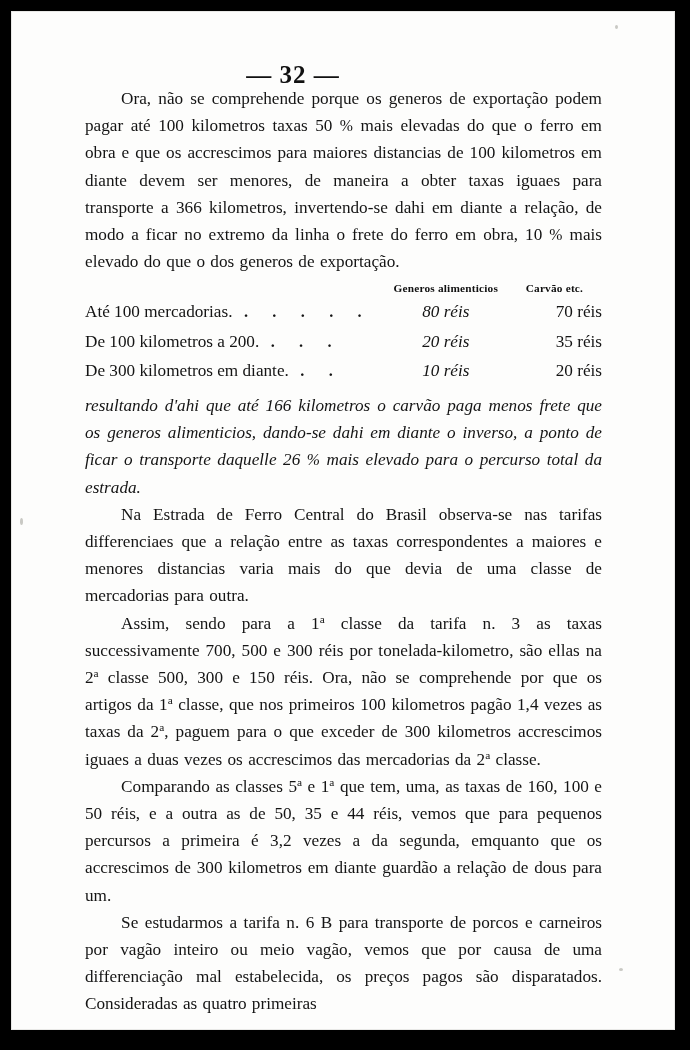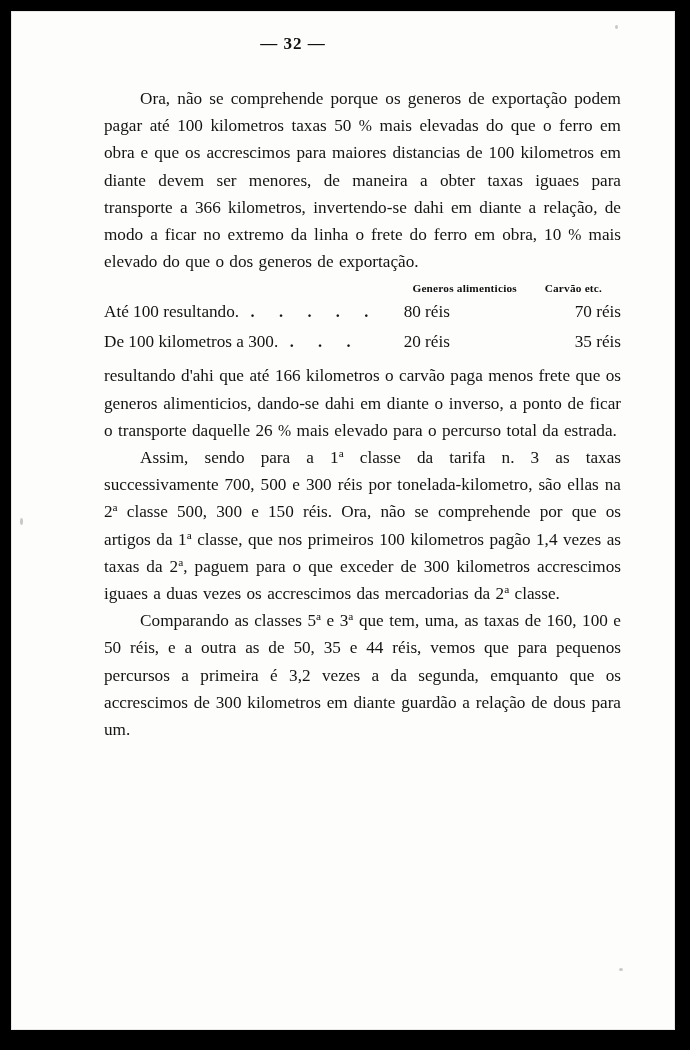--- a/index.html
+++ b/index.html
@@ -35,49 +35,49 @@
   
   .speck {
     position: absolute;
     background: #c9c9c4;
     border-radius: 50%;
   }
 
   #page-number {
     position: absolute;
     left: 0;
-    top: 23px;
+    top: 50px;
     width: 564px;
     text-align: center;
-    font-size: 17px;
+    font-size: 25px;
     font-weight: bold;
     letter-spacing: 1px;
     color: #111;
   }
 
   #text-column {
     position: absolute;
     left: 74px;
     top: 74px;
     width: 517px;
     color: #141414;
-    margin-left: 19px;
   }
 
   p.para {
     margin: 0;
     font-size: 17.2px;
     line-height: 27.2px;
     text-align: justify;
     text-indent: 2.1em;
     word-spacing: 0.06em;
     -webkit-font-smoothing: none;
   }
   p.para.cont {
     text-indent: 0;
+    font-style: italic;
   }
 
   sup.ord {
     font-size: 0.66em;
     vertical-align: 0.52em;
     line-height: 0;
   }
 
   .pct {
     font-size: 0.92em;
@@ -113,21 +113,23 @@
     white-space: nowrap;
   }
   td.row-label .leader {
     letter-spacing: 0.62em;
     padding-left: 0.7em;
     font-weight: bold;
     font-size: 0.95em;
   }
   td.col-food {
     width: 123px;
+    text-align: center;
     white-space: nowrap;
+    font-style: italic;
   }
   td.col-coal {
     width: 96px;
     text-align: right;
     white-space: nowrap;
   }
 </style>
 </head>
 <body>
 
@@ -151,44 +153,57 @@
         <thead>
           <tr>
             <th class="blank-head"></th>
             <th>Generos alimenticios</th>
             <th>Carvão etc.</th>
           </tr>
         </thead>
         <tbody>
           <tr>
             <td class="row-label">
-              <span>Até 100 resultando.</span><span class="leader">. . . . .</span>
+              <span>Até 100 mercadorias.</span><span class="leader">. . . . .</span>
             </td>
             <td class="col-food">80 réis</td>
             <td class="col-coal">70 réis</td>
           </tr>
           <tr>
             <td class="row-label">
-              <span>De  100 kilometros a 300.</span><span class="leader">. . .</span>
+              <span>De  100 kilometros a 200.</span><span class="leader">. . .</span>
             </td>
             <td class="col-food">20 réis</td>
             <td class="col-coal">35 réis</td>
           </tr>
+          <tr>
+            <td class="row-label">
+              <span>De 300 kilometros em diante.</span><span class="leader">. .</span>
+            </td>
+            <td class="col-food">10 réis</td>
+            <td class="col-coal">20 réis</td>
+          </tr>
         </tbody>
       </table>
 
       <p class="para cont">
         <span>resultando d'ahi que até 166 kilometros o carvão paga menos frete que os generos alimenticios, dando-se dahi em diante o inverso, a ponto de ficar o transporte daquelle 26 </span><span class="pct">%</span><span> mais elevado para o percurso total da estrada.</span>
       </p>
 
+      <p class="para">
+        <span>Na Estrada de Ferro Central do Brasil observa-se nas tarifas differenciaes que a relação entre as taxas correspondentes a maiores e menores distancias varia mais do que devia de uma classe de mercadorias para outra.</span>
+      </p>
 
       <p class="para">
         <span>Assim, sendo para a 1</span><sup class="ord">a</sup><span> classe da tarifa n. 3 as taxas successivamente 700, 500 e 300 réis por tonelada-kilometro, são ellas na 2</span><sup class="ord">a</sup><span> classe 500, 300 e 150 réis. Ora, não se comprehende por que os artigos da 1</span><sup class="ord">a</sup><span> classe, que nos primeiros 100 kilometros pagão 1,4 vezes as taxas da 2</span><sup class="ord">a</sup><span>, paguem para o que exceder de 300 kilometros accrescimos iguaes a duas vezes os accrescimos das mercadorias da 2</span><sup class="ord">a</sup><span> classe.</span>
       </p>
 
       <p class="para">
-        <span>Comparando as classes 5</span><sup class="ord">a</sup><span> e 3</span><sup class="ord">a</sup><span> que tem, uma, as taxas de 160, 100 e 50 réis, e a outra as de 50, 35 e 44 réis, vemos que para pequenos percursos a primeira é 3,2 vezes a da segunda, emquanto que os accrescimos de 300 kilometros em diante guardão a relação de dous para um.</span>
-      </p>
-
+        <span>Comparando as classes 5</span><sup class="ord">a</sup><span> e 1</span><sup class="ord">a</sup><span> que tem, uma, as taxas de 160, 100 e 50 réis, e a outra as de 50, 35 e 44 réis, vemos que para pequenos percursos a primeira é 3,2 vezes a da segunda, emquanto que os accrescimos de 300 kilometros em diante guardão a relação de dous para um.</span>
+      </p>
+
+      <p class="para">
+        <span>Se estudarmos a tarifa n. 6 B para transporte de porcos e carneiros por vagão inteiro ou meio vagão, vemos que por causa de uma differenciação mal estabelecida, os preços pagos são disparatados. Consideradas as quatro primeiras</span>
+      </p>
 
     </div>
   </div>
 </div>
 
 </body></html>

